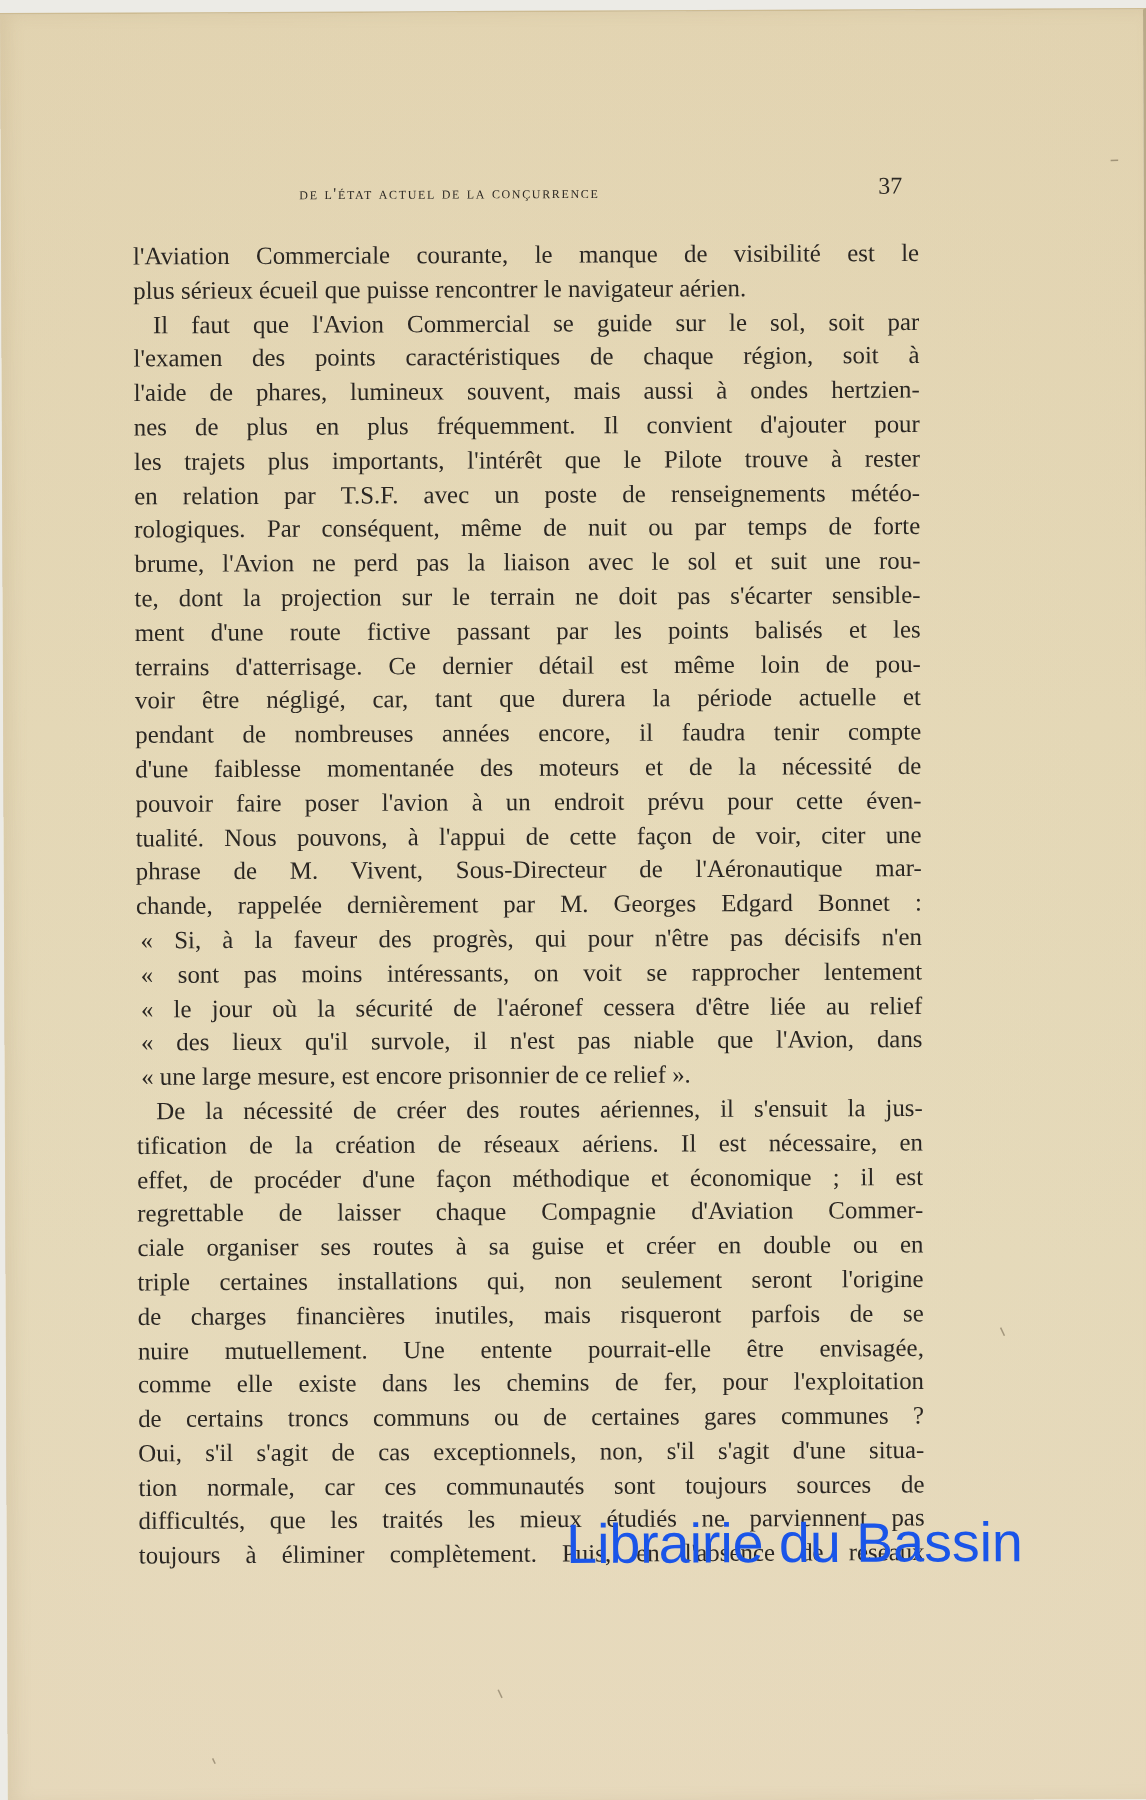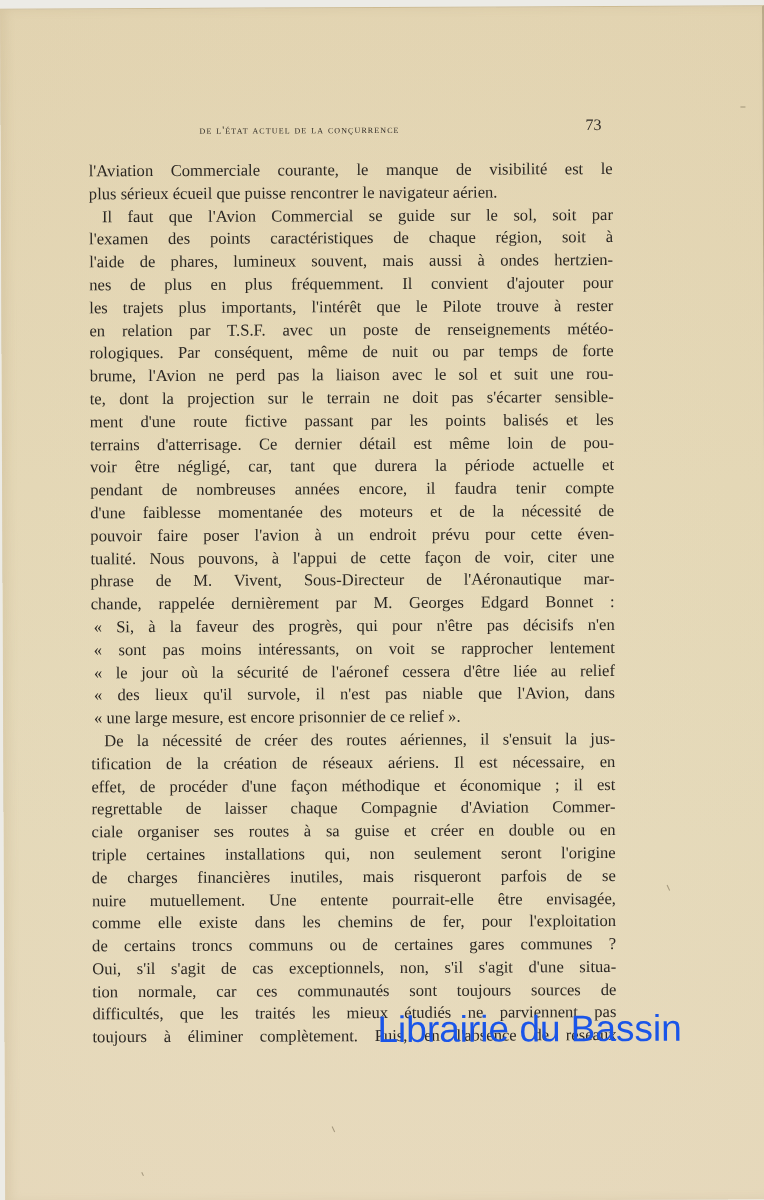--- a/index.html
+++ b/index.html
@@ -91,21 +91,21 @@
       background: #6b5e48;
       opacity: 0.55;
       transform: rotate(-25deg);
     }
   </style>
 </head>
 <body>
 
 <div class="page">
   <div class="running-head">DE L'ÉTAT ACTUEL DE LA CONÇURRENCE</div>
-  <div class="page-number">73</div>
+  <div class="page-number">37</div>
 
   <div class="body-text" id="body-lines">
       <span class="line ">l'Aviation Commerciale courante, le manque de visibilité est le</span>
       <span class="line last">plus sérieux écueil que puisse rencontrer le navigateur aérien.</span>
       <span class="line indent">Il faut que l'Avion Commercial se guide sur le sol, soit par</span>
       <span class="line ">l'examen des points caractéristiques de chaque région, soit à</span>
       <span class="line ">l'aide de phares, lumineux souvent, mais aussi à ondes hertzien-</span>
       <span class="line ">nes de plus en plus fréquemment. Il convient d'ajouter pour</span>
       <span class="line ">les trajets plus importants, l'intérêt que le Pilote trouve à rester</span>
       <span class="line ">en relation par T.S.F. avec un poste de renseignements météo-</span>

